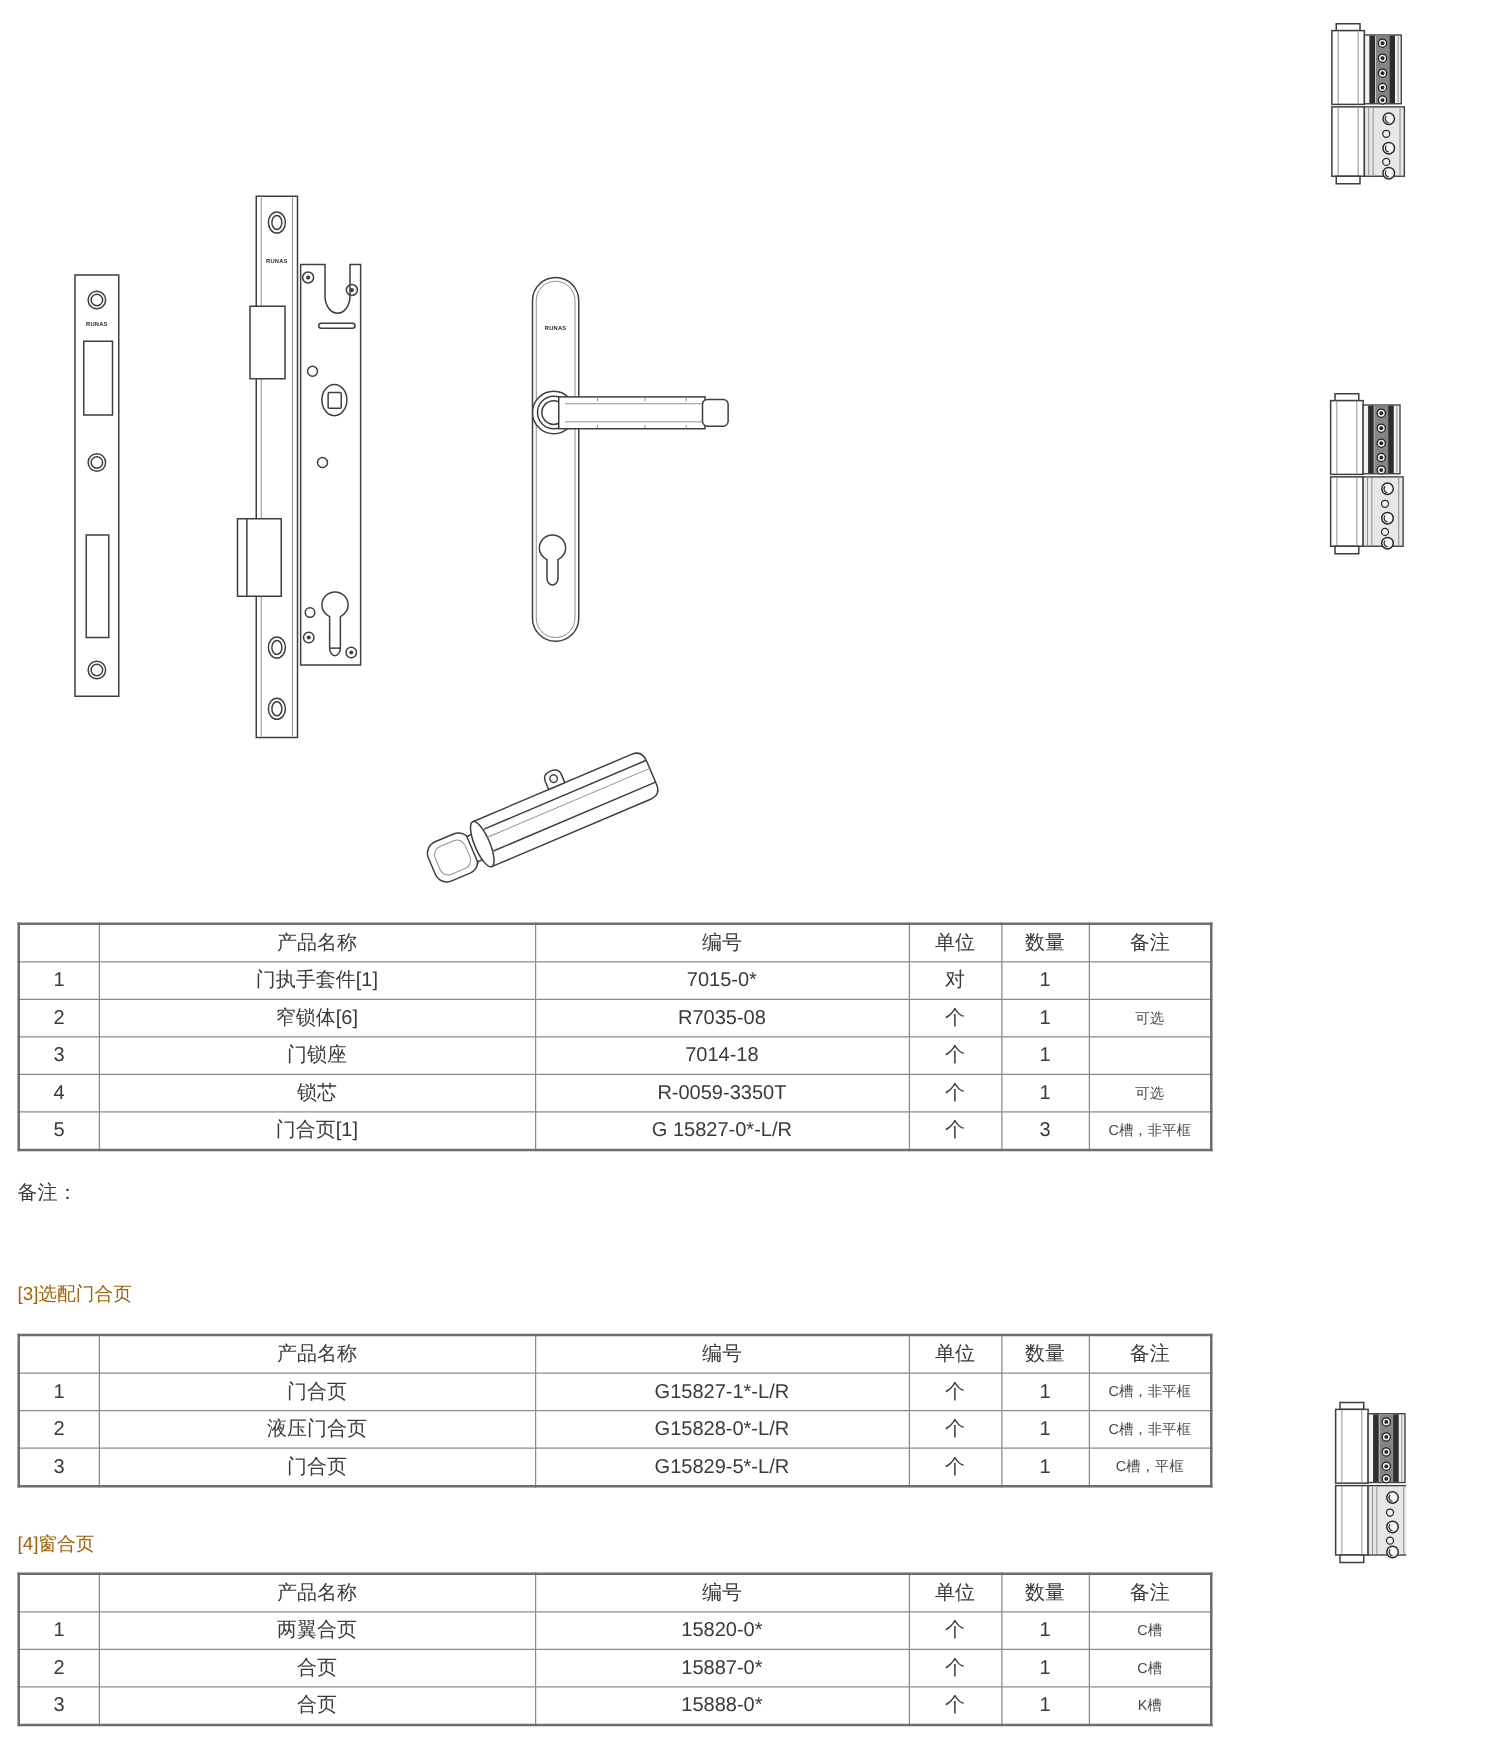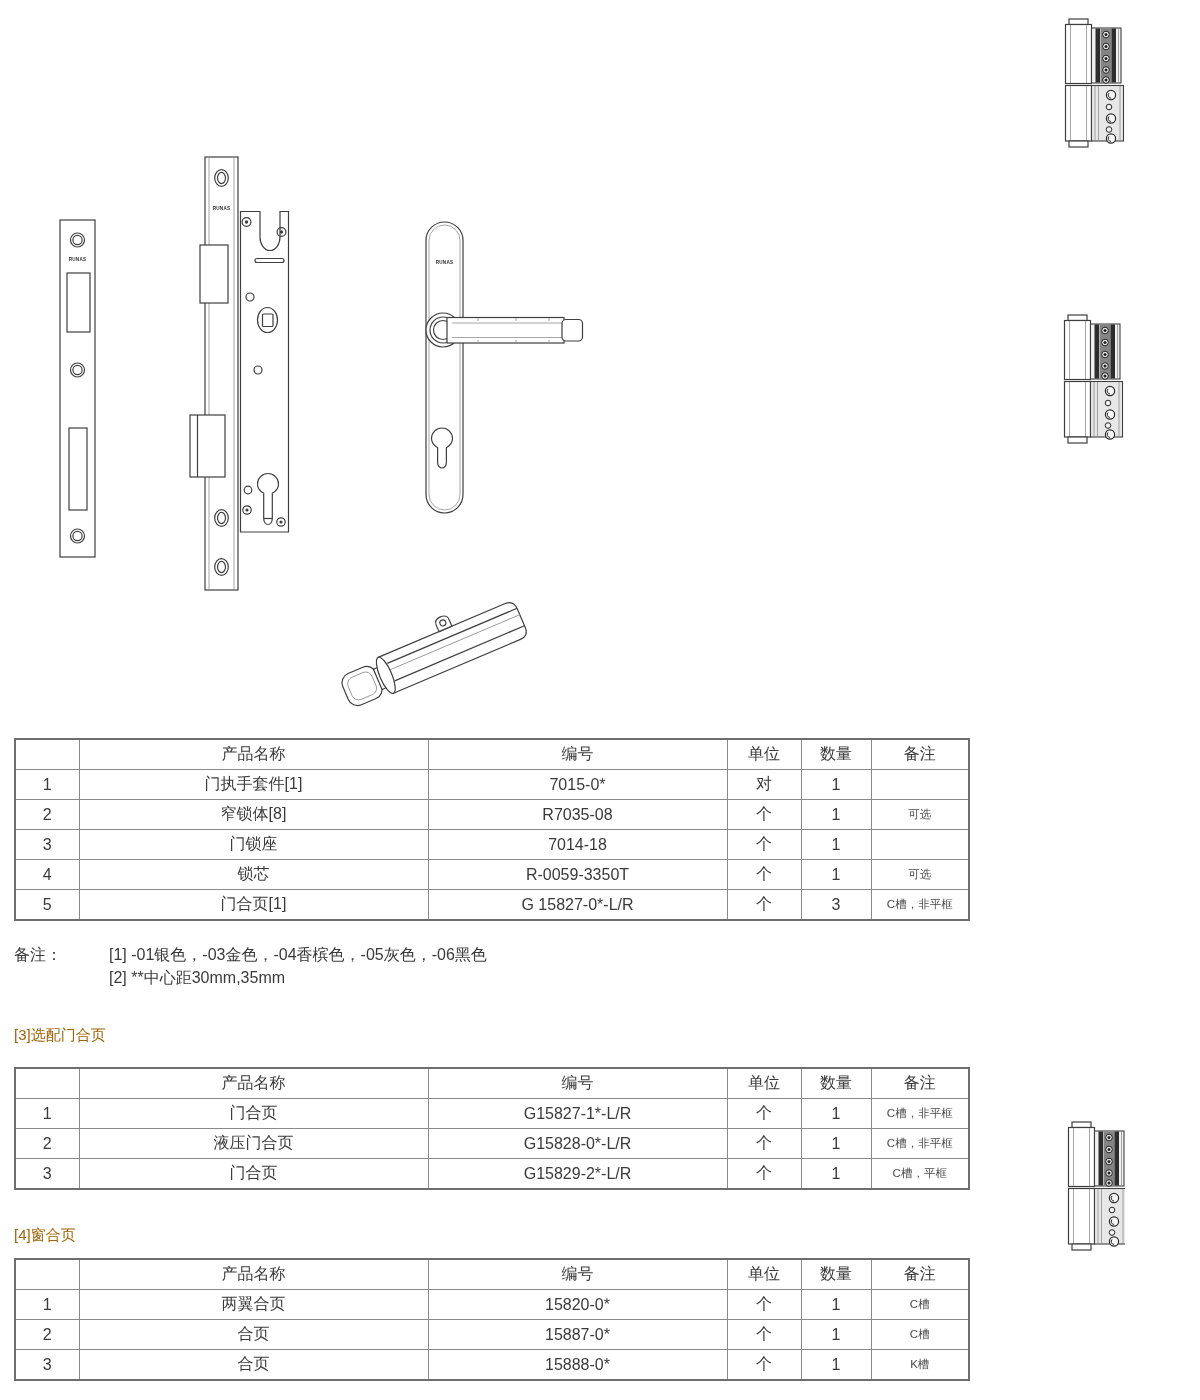--- a/index.html
+++ b/index.html
@@ -191,21 +191,21 @@
     <tr>
       <td>1</td>
       <td>门执手套件[1]</td>
       <td>7015-0*</td>
       <td>对</td>
       <td>1</td>
       <td class="remark"></td>
     </tr>
     <tr>
       <td>2</td>
-      <td>窄锁体[8]</td>
+      <td>窄锁体[6]</td>
       <td>R7035-08</td>
       <td>个</td>
       <td>1</td>
       <td class="remark">可选</td>
     </tr>
     <tr>
       <td>3</td>
       <td>门锁座</td>
       <td>7014-18</td>
       <td>个</td>
@@ -226,24 +226,20 @@
       <td>G 15827-0*-L/R</td>
       <td>个</td>
       <td>3</td>
       <td class="remark">C槽，非平框</td>
     </tr>
   </tbody>
     </table>
 
   <div class="notes">
     <div class="lbl">备注：</div>
-    <div>
-      <div>[1] -01银色，-03金色，-04香槟色，-05灰色，-06黑色</div>
-      <div>[2] **中心距30mm,35mm</div>
-    </div>
   </div>
 
   <div class="sec-title" style="top:1026px">[3]选配门合页</div>
   <table class="parts" style="top:1067px">
     <colgroup>
         <col class="c0">
         <col class="c1">
         <col class="c2">
         <col class="c3">
         <col class="c4">
@@ -270,21 +266,21 @@
       <td>2</td>
       <td>液压门合页</td>
       <td>G15828-0*-L/R</td>
       <td>个</td>
       <td>1</td>
       <td class="remark">C槽，非平框</td>
     </tr>
     <tr>
       <td>3</td>
       <td>门合页</td>
-      <td>G15829-2*-L/R</td>
+      <td>G15829-5*-L/R</td>
       <td>个</td>
       <td>1</td>
       <td class="remark">C槽，平框</td>
     </tr>
   </tbody>
     </table>
 
   <div class="sec-title" style="top:1226px">[4]窗合页</div>
   <table class="parts" style="top:1258px">
     <colgroup>

